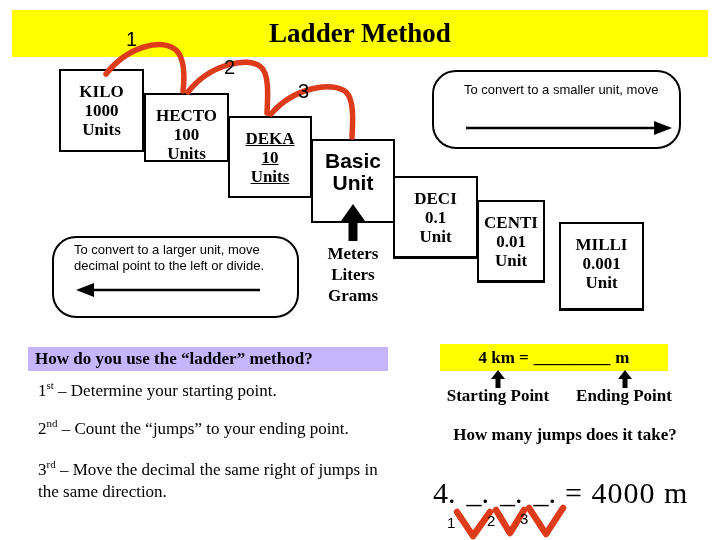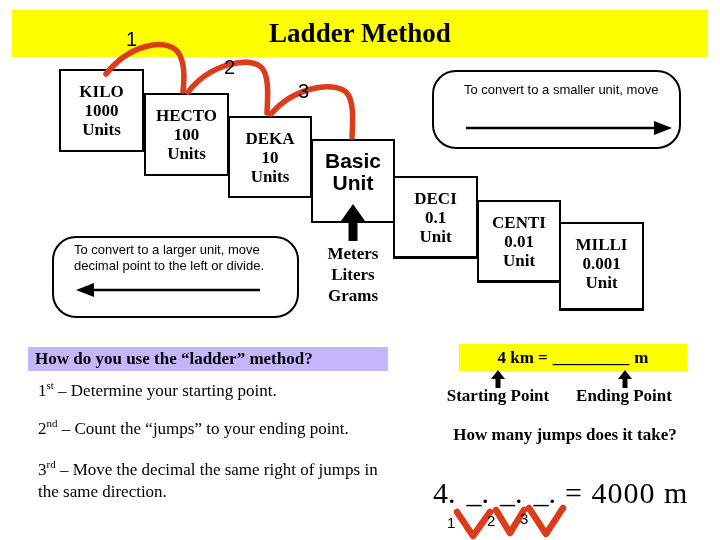--- a/index.html
+++ b/index.html
@@ -21,21 +21,21 @@
   .jumpnum{font-family:"Liberation Sans",sans-serif;font-size:20px;z-index:25;}
   
   .callout{border:2px solid #000;border-radius:24px;background:#fff;box-sizing:border-box;z-index:3;
            font-family:"Liberation Sans",sans-serif;font-size:13px;line-height:16px;}
   
   .hl-head{background:#c4b5fd;font-weight:bold;font-size:17px;line-height:24px;padding-left:7px;box-sizing:border-box;}
   .step{font-size:17px;line-height:22px;}
   .step sup{font-size:11px;}
   
   .eqbox{background:#ffff00;display:flex;align-items:center;justify-content:center;
-         font-weight:bold;font-size:17px;gap:5px;box-sizing:border-box;margin-left:19px;}
+         font-weight:bold;font-size:17px;gap:5px;box-sizing:border-box;}
   .ptlabel{font-weight:bold;font-size:17px;text-align:center;}
   .question{font-weight:bold;font-size:17px;text-align:center;}
   .worked{font-size:30px;white-space:nowrap;z-index:5;}
   .worked .jump-blank{margin-left:11px;}
   .worked .result{margin-left:9px;letter-spacing:1px;}
   .vnum{font-family:"Liberation Sans",sans-serif;font-size:15px;z-index:26;}
   svg{display:block;}
 </style>
 </head>
 <body>
@@ -46,48 +46,48 @@
     <div class="title-text">Ladder Method</div>
   </div>
 
   <div class="abs lbox" style="left:59px;top:69px;width:85px;height:83px;z-index:16;">
     <div class="pad">
       <div>KILO</div>
       <div>1000</div>
       <div>Units</div>
     </div>
   </div>
-  <div class="abs lbox" style="left:144px;top:93px;width:85px;height:83px;z-index:15;">
+  <div class="abs lbox" style="left:144px;top:93px;width:85px;height:69px;z-index:15;">
     <div class="pad">
       <div>HECTO</div>
       <div>100</div>
       <div>Units</div>
     </div>
   </div>
-  <div class="abs lbox" style="left:228px;top:116px;width:84px;height:82px;z-index:14;">
+  <div class="abs lbox" style="left:228px;top:116px;width:84px;height:82px;z-index:14;text-decoration:underline;">
     <div class="pad">
       <div>DEKA</div>
       <div>10</div>
       <div>Units</div>
     </div>
   </div>
   <div class="abs lbox basicbox" style="left:311px;top:139px;width:84px;height:84px;z-index:13;">
     <div class="pad">
       <div>Basic</div>
       <div>Unit</div>
     </div>
   </div>
   <div class="abs lbox thickb" style="left:393px;top:176px;width:85px;height:83px;z-index:12;">
     <div class="pad">
       <div>DECI</div>
       <div>0.1</div>
       <div>Unit</div>
     </div>
   </div>
-  <div class="abs lbox thickb" style="left:477px;top:200px;width:84px;height:83px;z-index:11;">
+  <div class="abs lbox thickb" style="left:477px;top:200px;width:68px;height:83px;z-index:11;">
     <div class="pad">
       <div>CENTI</div>
       <div>0.01</div>
       <div>Unit</div>
     </div>
   </div>
   <div class="abs lbox thickb" style="left:559px;top:222px;width:85px;height:89px;z-index:10;">
     <div class="pad">
       <div>MILLI</div>
       <div>0.001</div>

